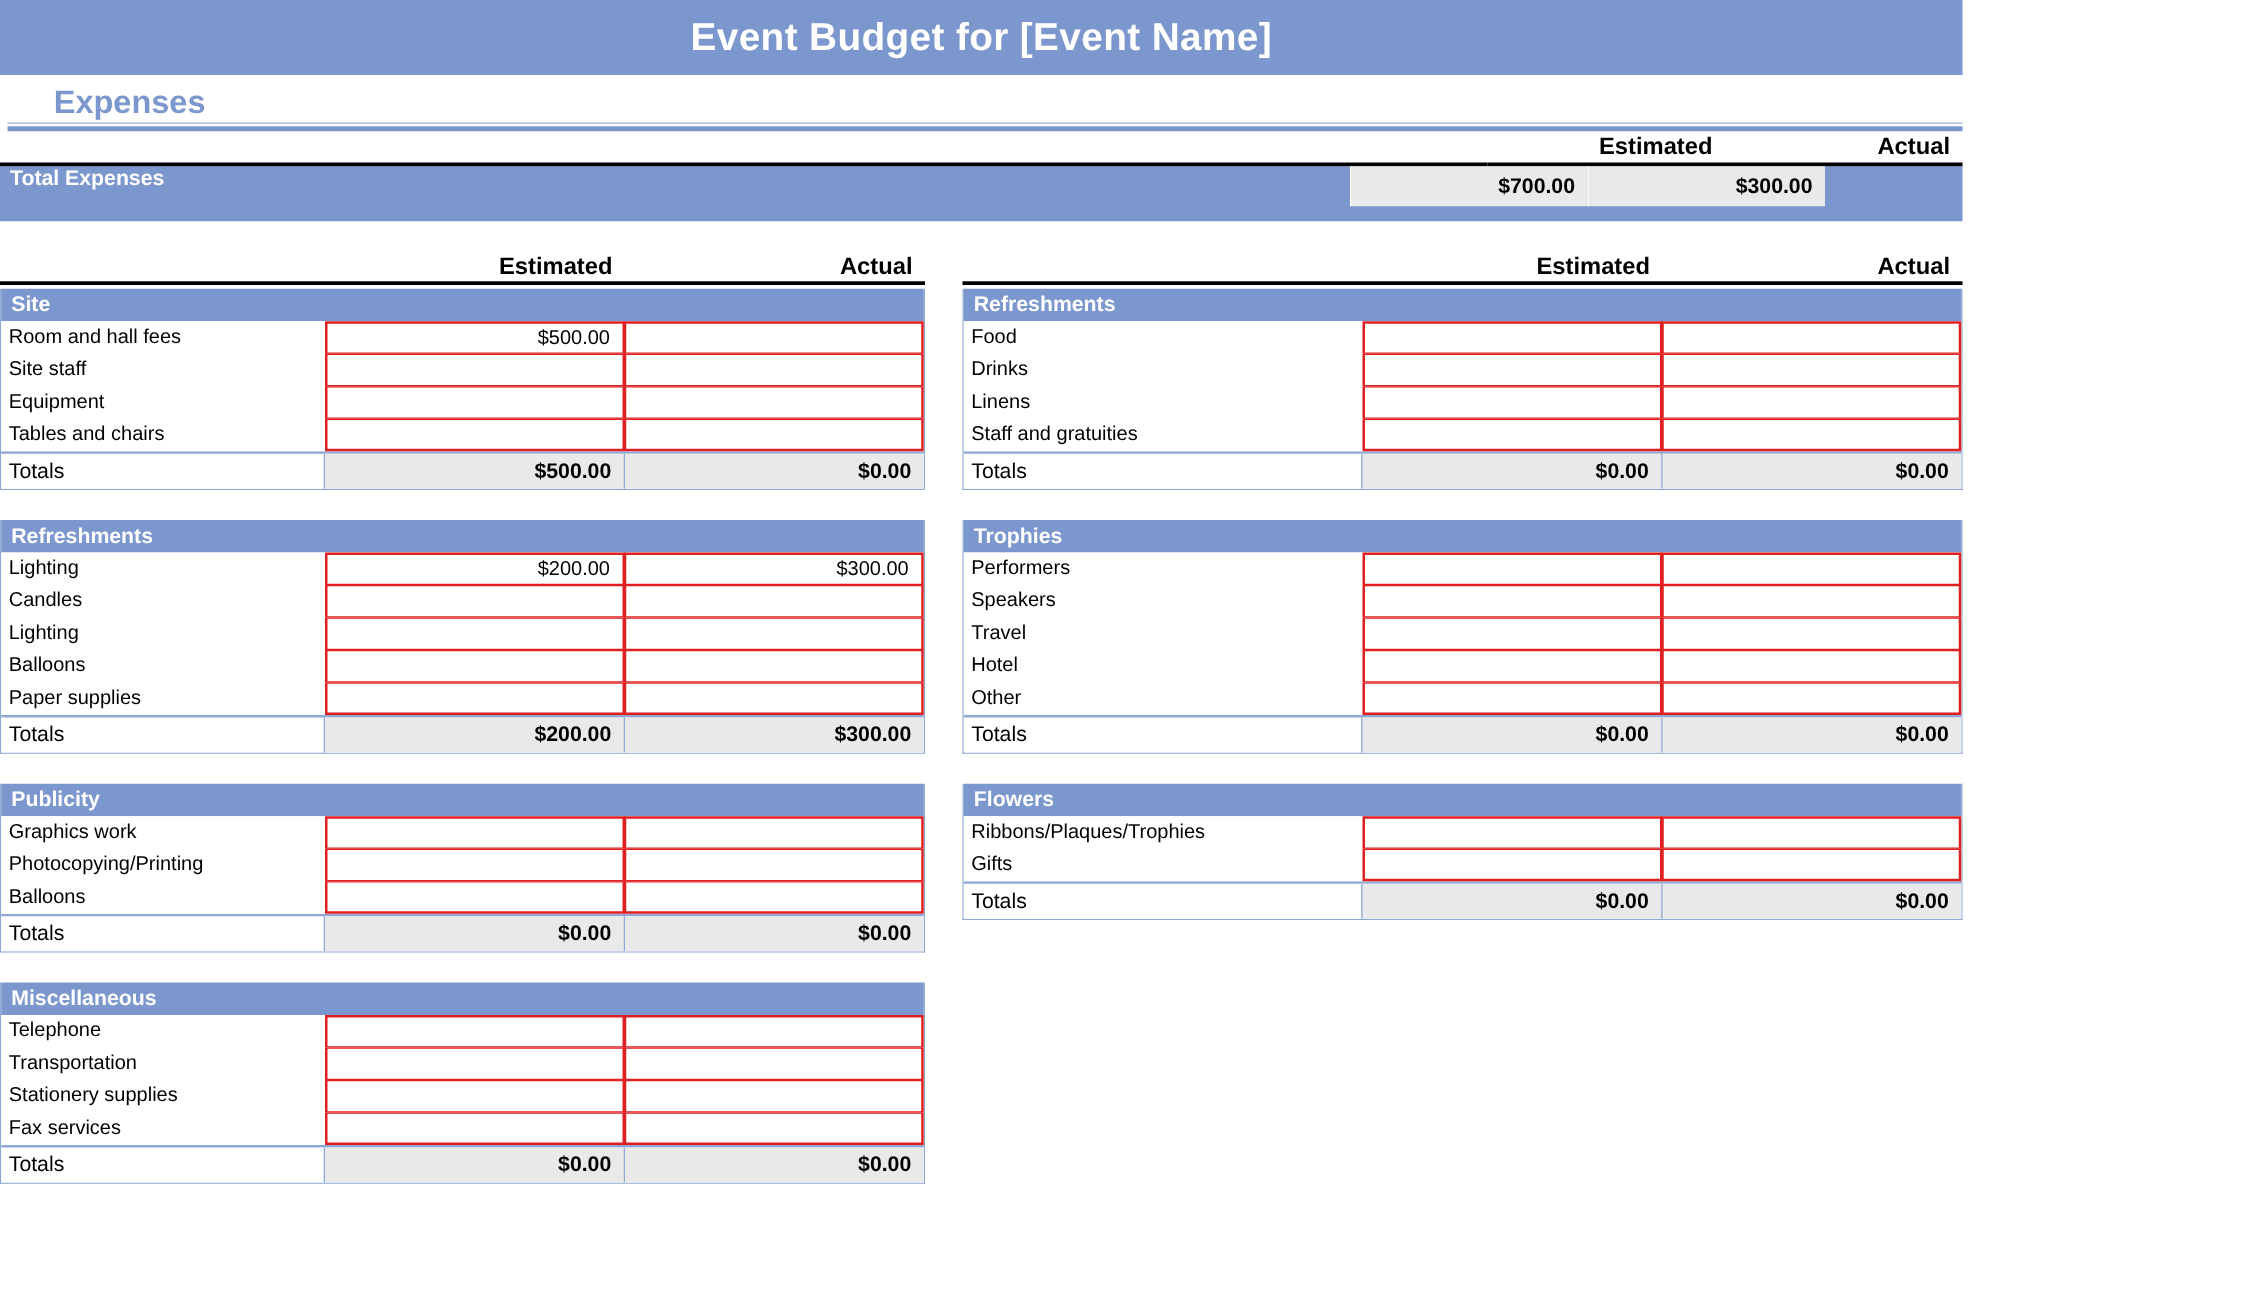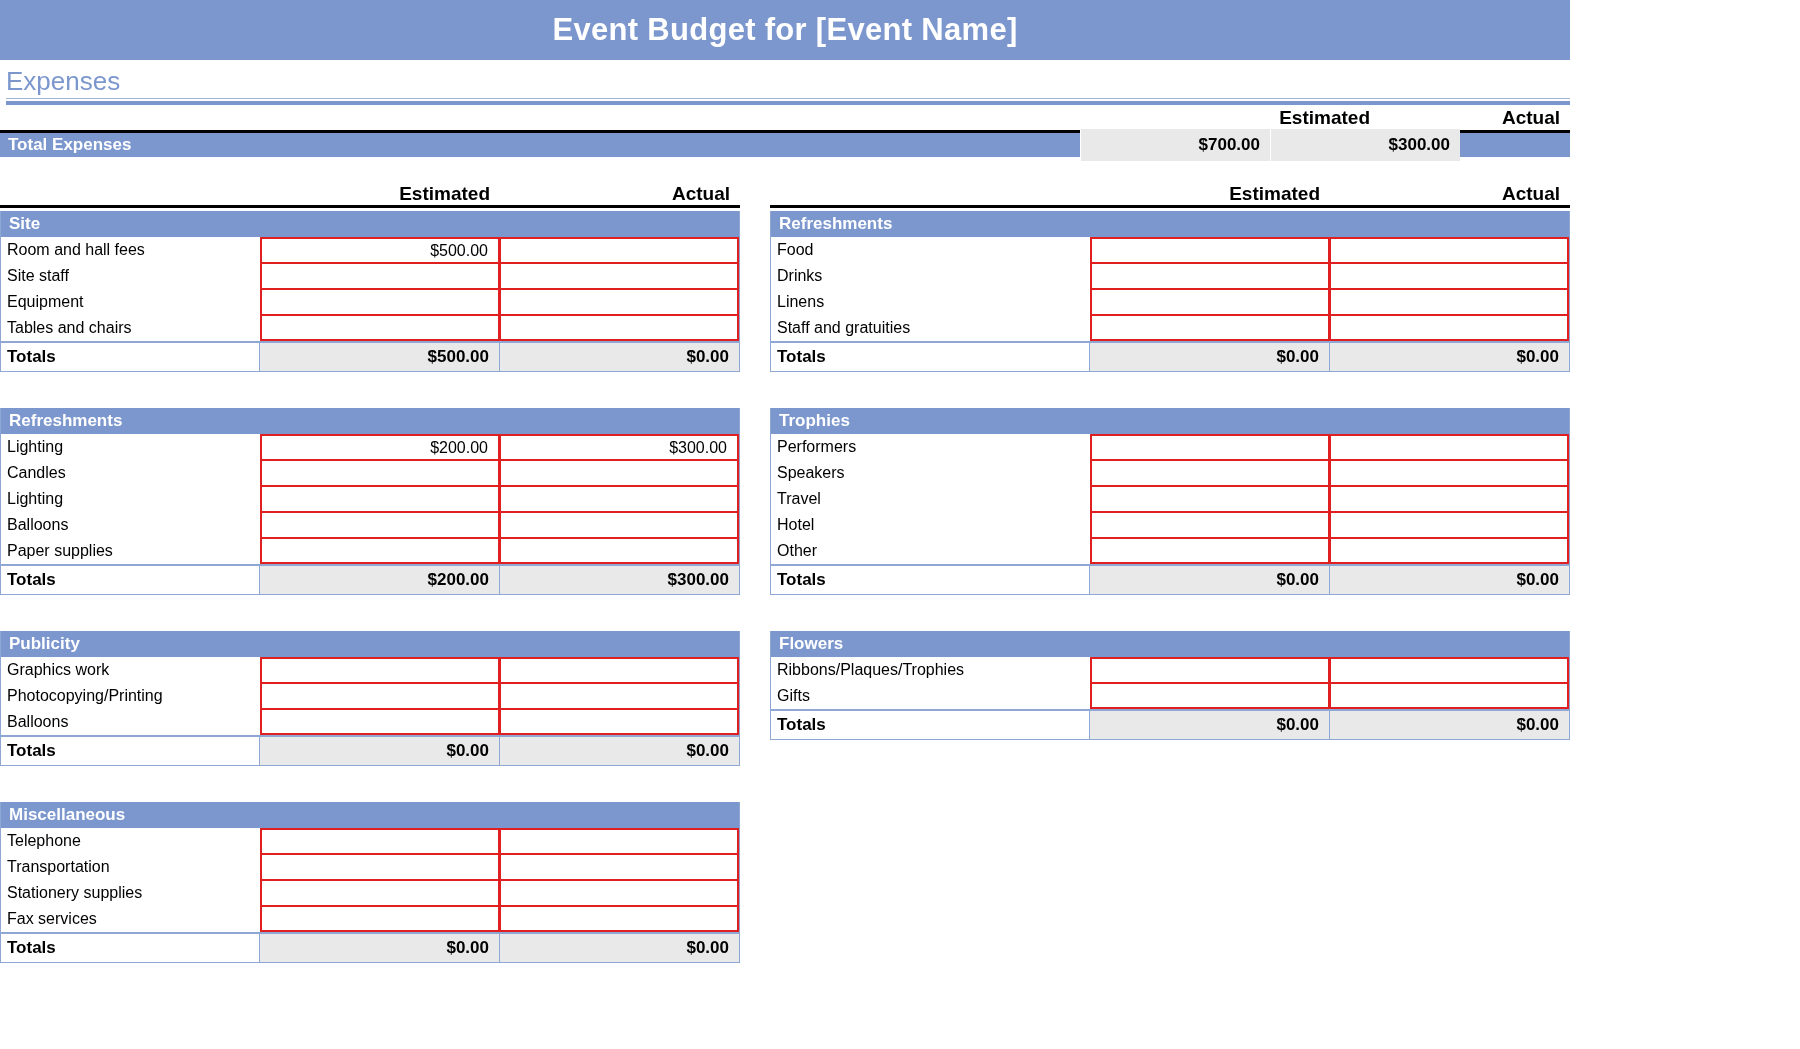--- a/index.html
+++ b/index.html
@@ -36,23 +36,24 @@
   }
 
   
   .section-heading-wrap {
     padding: 6px 0 0 6px;
     position: relative;
   }
   .section-heading {
     color: #7C97CE;
     font-size: 26px;
-    font-weight: normal;
+    font-weight: bold;
     line-height: 30px;
     display: inline-block;
+    margin-left: 37px;
   }
   .heading-rule-thin {
     height: 1px;
     background: #9FB2DC;
     margin-top: 2px;
   }
   .heading-rule-thick {
     height: 4px;
     background: #7C97CE;
     margin-top: 2px;
@@ -75,22 +76,21 @@
     box-sizing: border-box;
   }
   .grand-head .gh-left-rule {
     flex: 1 1 auto;
     border-bottom: 3px solid #000000;
     height: 24px;
   }
 
   .grand-row {
     display: flex;
-    height: 24px;
-    align-items: center;
+    height: 44px;
     background: #7C97CE;
   }
   .grand-row .gr-label {
     flex: 0 0 1080px;
     color: #ffffff;
     font-weight: bold;
     font-size: 17px;
     padding-left: 8px;
     box-sizing: border-box;
   }
@@ -132,21 +132,21 @@
     font-weight: bold;
     font-size: 19px;
     padding-right: 10px;
     line-height: 23px;
     box-sizing: border-box;
   }
   .col.right .col-head .ch-cell { flex: 0 0 240px; }
 
   
   .cat {
-    margin-bottom: 36px;
+    margin-bottom: 24px;
     border: 1px solid #8FA7D4;
     border-top: none;
     box-sizing: border-box;
   }
   .cat-title {
     background: #7C97CE;
     color: #ffffff;
     font-weight: bold;
     font-size: 17px;
     height: 26px;
@@ -189,21 +189,21 @@
   .totals-row {
     display: flex;
     height: 28px;
     align-items: center;
     background: #ffffff;
     border-top: 2px solid #8FA7D4;
   }
   .totals-row .t-label {
     flex: 1 1 auto;
     font-size: 17px;
-    font-weight: bold;
+    font-weight: normal;
     padding-left: 6px;
     box-sizing: border-box;
   }
   .totals-row .t-cell {
     flex: 0 0 240px;
     height: 28px;
     line-height: 28px;
     text-align: right;
     padding-right: 10px;
     font-size: 17px;

